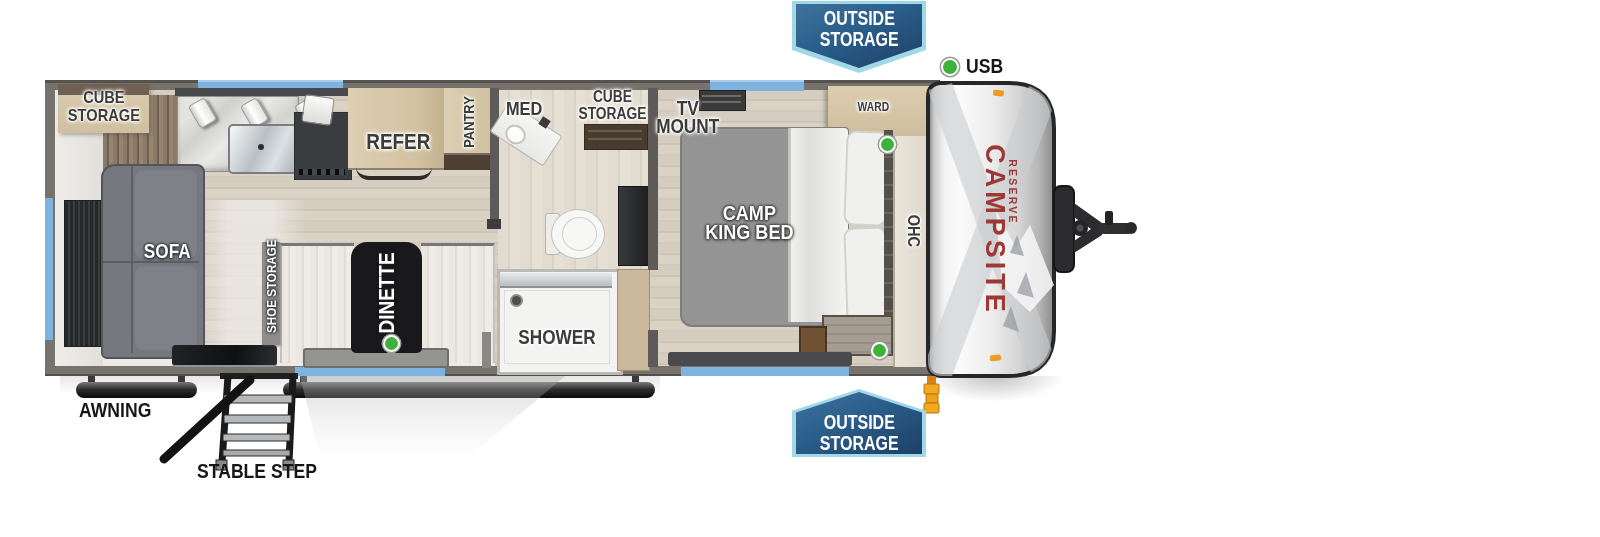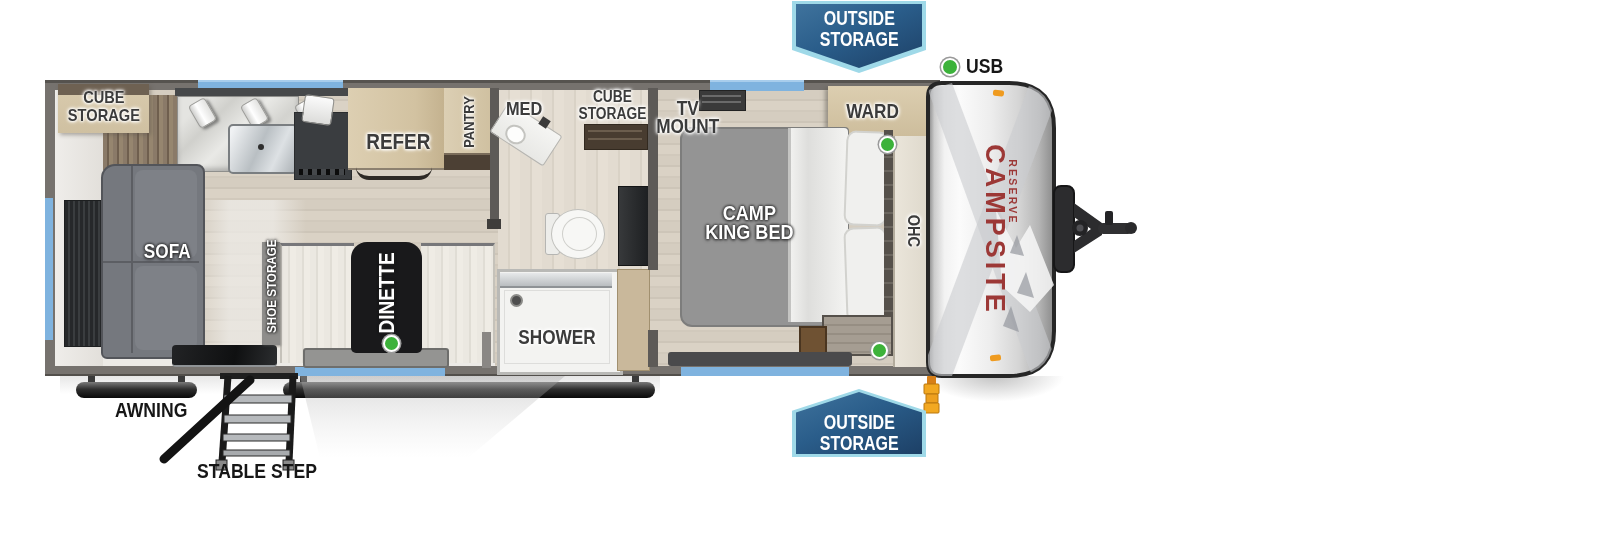--- a/index.html
+++ b/index.html
@@ -215,26 +215,26 @@
   <div class="lb" style="left:59px;top:89px;width:90px;font-size:17px;line-height:18px;"><span>CUBE<br>STORAGE</span></div>
   <div class="lb" style="left:348px;top:129px;width:100px;font-size:22px;"><span>REFER</span></div>
   <div class="lb" style="left:420px;top:112px;width:100px;height:20px;font-size:15px;transform:rotate(-90deg);"><span>PANTRY</span></div>
   <div class="wlb" style="left:117px;top:240px;width:100px;font-size:20px;"><span>SOFA</span></div>
   <div class="wlb" style="left:221px;top:283px;width:100px;font-size:13.5px;transform:rotate(-90deg);"><span>SHOE STORAGE</span></div>
   <div class="wlb" style="left:337px;top:280px;width:100px;font-size:22px;transform:rotate(-90deg);"><span>DINETTE</span></div>
   <div class="lb" style="left:474px;top:98px;width:100px;font-size:19px;"><span>MED</span></div>
   <div class="lb" style="left:562px;top:88px;width:100px;font-size:16px;line-height:17px;"><span>CUBE<br>STORAGE</span></div>
   <div class="lb" style="left:507px;top:326px;width:100px;font-size:20px;"><span>SHOWER</span></div>
   <div class="lb" style="left:638px;top:99px;width:100px;font-size:20px;line-height:18px;"><span>TV<br>MOUNT</span></div>
-  <div class="lb" style="left:823px;top:100px;width:100px;font-size:20px;"><span>WARD</span></div>
+  <div class="lb" style="left:823px;top:100px;width:100px;font-size:12px;"><span>WARD</span></div>
   <div class="wlb" style="left:698px;top:203px;width:100px;font-size:21px;line-height:19px;"><span>CAMP<br>KING BED</span></div>
   <div class="lb" style="left:863px;top:221px;width:100px;font-size:17px;transform:rotate(90deg);"><span>OHC</span></div>
 
   <div class="gdot" style="left:941px;top:58px;width:14px;height:14px;"></div>
   <div class="blk" style="left:966px;top:55px;font-size:20px;text-align:right;"><span>USB</span></div>
-  <div class="blk" style="left:79px;top:399px;font-size:20px;margin-left:36px;"><span>AWNING</span></div>
+  <div class="blk" style="left:79px;top:399px;font-size:20px;"><span>AWNING</span></div>
   <div class="blk" style="left:197px;top:460px;font-size:20px;"><span>STABLE STEP</span></div>
 
   <div class="gdot" style="left:879px;top:136px;width:13px;height:13px;"></div>
   <div class="gdot" style="left:871px;top:342px;width:13px;height:13px;"></div>
   <div class="gdot" style="left:383px;top:335px;width:13px;height:13px;"></div>
 
 </div>
 
 </body></html>

